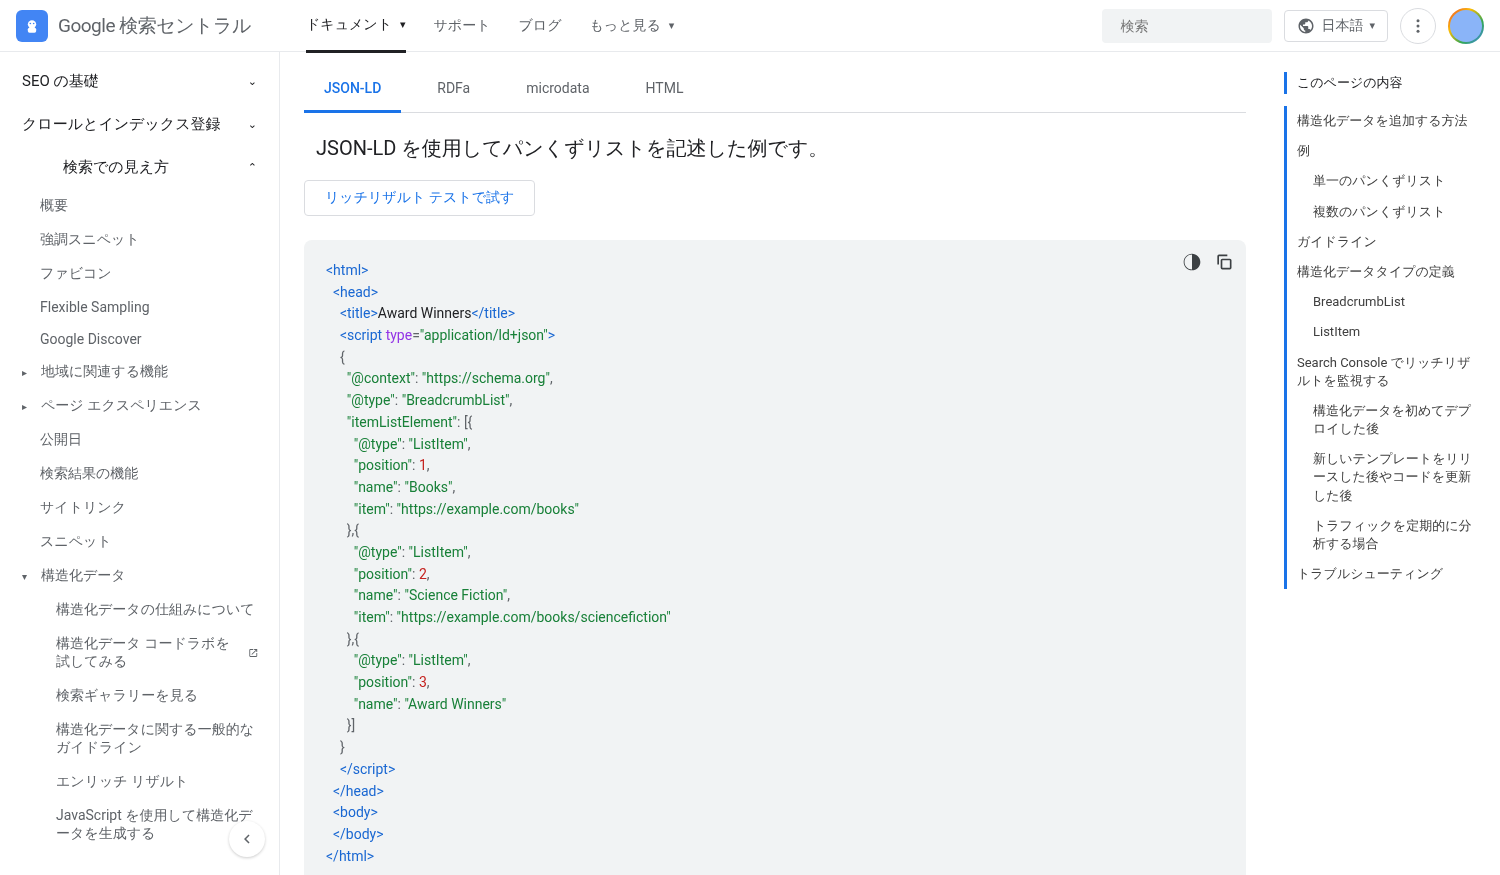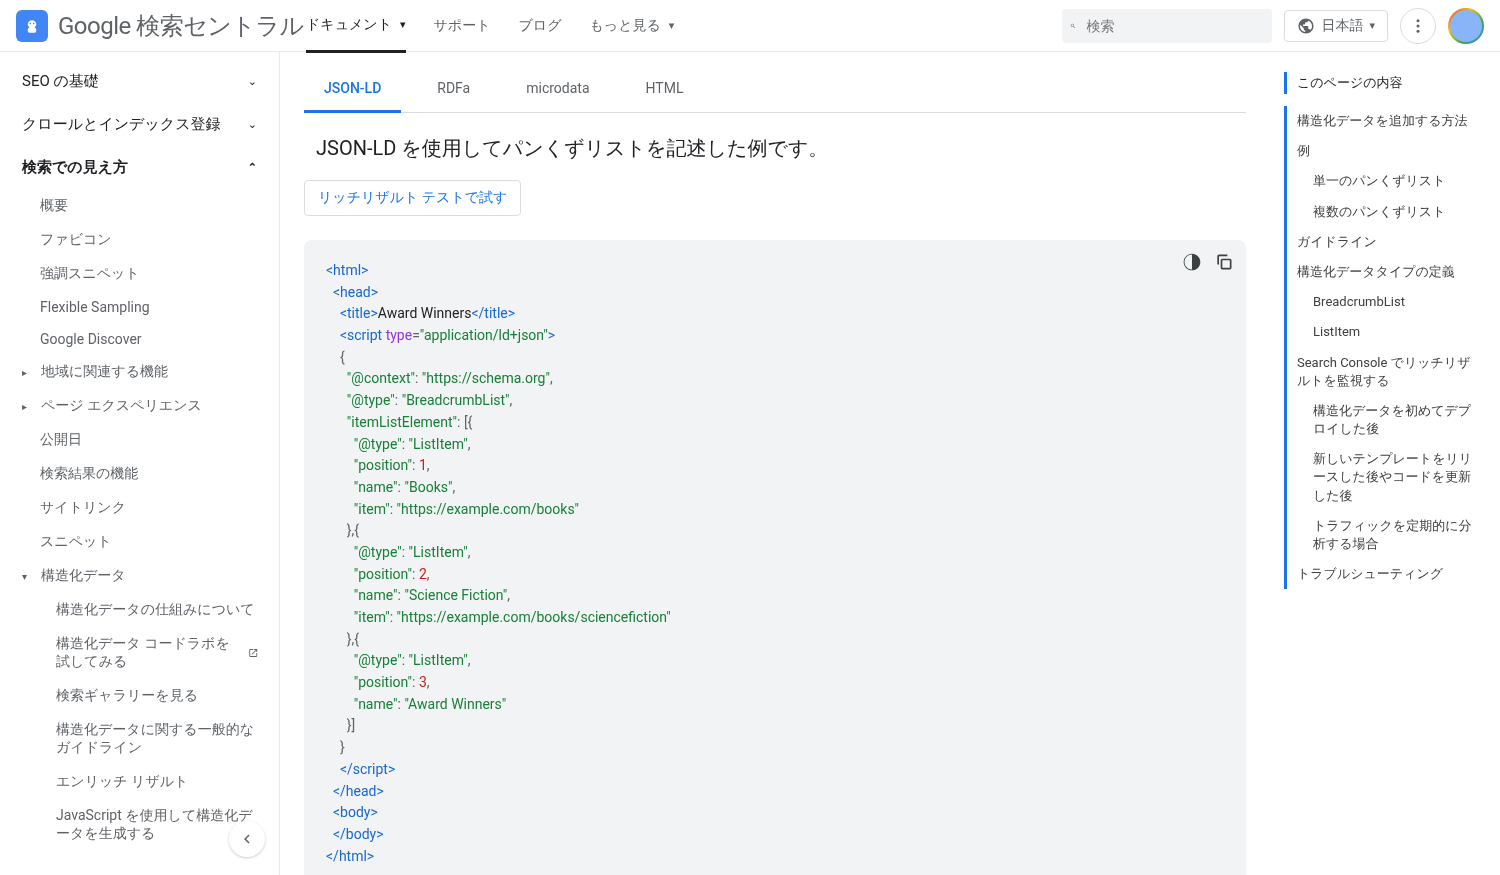--- a/index.html
+++ b/index.html
@@ -1,52 +1,52 @@
 <!DOCTYPE html>
 <html><head>
 <meta charset="utf-8">
 <style>
 * { margin: 0; padding: 0; box-sizing: border-box; font-family: -apple-system, BlinkMacSystemFont, "Segoe UI", Roboto, sans-serif; }
 body { background: #fff; color: #202124; overflow: hidden; }
 
 .header { display: flex; align-items: center; height: 52px; padding: 0 16px; border-bottom: 1px solid #e8eaed; }
 .logo-area { display: flex; align-items: center; gap: 10px; width: 290px; }
 .robot-icon { width: 32px; height: 32px; background: #4285f4; border-radius: 6px; display: flex; align-items: center; justify-content: center; }
-.site-title { font-size: 24px; color: #5f6368; font-weight: 400; letter-spacing: -0.5px; }
+.site-title { font-size: 19px; color: #5f6368; font-weight: 400; letter-spacing: -0.5px; }
 .site-title .g { color: #5f6368; }
 
 .nav-tabs { display: flex; gap: 28px; flex: 1; }
 .nav-tab { font-size: 14px; color: #5f6368; padding: 16px 0; cursor: pointer; display: flex; align-items: center; gap: 8px; }
 .nav-tab.active { color: #202124; border-bottom: 3px solid #202124; margin-bottom: -1px; }
 
 .header-right { display: flex; align-items: center; gap: 12px; }
-.search-box { display: flex; align-items: center; background: #f1f3f4; border-radius: 4px; padding: 8px 8px; width: 210px; gap: 10px; }
+.search-box { display: flex; align-items: center; background: #f1f3f4; border-radius: 4px; padding: 8px 8px; width: 170px; gap: 10px; }
 .search-box input { border: none; background: none; outline: none; font-size: 14px; flex: 1; }
 .lang-btn { display: flex; align-items: center; gap: 6px; border: 1px solid #dadce0; border-radius: 4px; padding: 6px 12px; cursor: pointer; font-size: 14px; color: #5f6368; }
 .icon-btn { width: 36px; height: 36px; border: 1px solid #dadce0; border-radius: 50%; display: flex; align-items: center; justify-content: center; cursor: pointer; }
 .avatar { width: 36px; height: 36px; border-radius: 50%; background: linear-gradient(135deg, #ea4335, #fbbc04, #34a853, #4285f4); padding: 2px; }
 .avatar-inner { width: 100%; height: 100%; border-radius: 50%; background: #8ab4f8 center/cover; }
 
 .layout { display: flex; height: calc(100vh - 52px); }
 
 .sidebar { width: 280px; border-right: 1px solid #e8eaed; overflow-y: auto; padding: 8px 0; position: relative; }
 .side-section { padding: 12px 22px; font-size: 15px; color: #202124; display: flex; justify-content: space-between; align-items: center; cursor: pointer; }
-.side-section.expanded { font-weight: 700; }
+.side-section.expanded { font-weight: 400; margin-left: 41px; }
 .side-item { padding: 8px 22px 8px 40px; font-size: 14px; color: #5f6368; cursor: pointer; display: flex; align-items: center; gap: 8px; }
 .side-item.sub { padding-left: 56px; }
 .side-item .arrow { margin-left: -18px; margin-right: 6px; font-size: 10px; }
 .side-item.has-ext { display: flex; justify-content: space-between; padding-right: 20px; }
 .collapse-btn { position: absolute; bottom: 18px; right: 14px; width: 36px; height: 36px; border-radius: 50%; background: #fff; box-shadow: 0 1px 3px rgba(0,0,0,0.2); display: flex; align-items: center; justify-content: center; cursor: pointer; }
 
 .main { flex: 1; overflow-y: auto; padding: 0 24px 40px; }
 .code-tabs { display: flex; gap: 16px; border-bottom: 1px solid #dadce0; margin-top: 14px; }
 .code-tab { padding: 14px 20px; font-size: 14px; color: #5f6368; cursor: pointer; }
 .code-tab.active { color: #1a73e8; border-bottom: 3px solid #1a73e8; margin-bottom: -1px; font-weight: 500; }
 .description { font-size: 20px; color: #202124; margin: 22px 12px 18px; }
-.test-btn { display: inline-block; border: 1px solid #dadce0; border-radius: 4px; padding: 8px 13px; color: #1a73e8; font-size: 14px; cursor: pointer; margin-bottom: 24px; }
+.test-btn { display: inline-block; border: 1px solid #dadce0; border-radius: 4px; padding: 8px 20px; color: #1a73e8; font-size: 14px; cursor: pointer; margin-bottom: 24px; }
 
 .code-block { background: #f1f3f4; border-radius: 8px; padding: 20px 22px; position: relative; font-family: "Roboto Mono", Consolas, monospace; font-size: 14px; line-height: 1.55; }
 .code-actions { position: absolute; top: 12px; right: 12px; display: flex; gap: 12px; }
 .code-actions span { cursor: pointer; color: #5f6368; }
 pre { white-space: pre; overflow-x: auto; }
 .tag { color: #1967d2; }
 .attr { color: #9334e6; }
 .str { color: #188038; }
 .num { color: #c5221f; }
 .punc { color: #5f6368; }
@@ -121,22 +121,22 @@
       </div>
     <div class="side-section">
         <span>クロールとインデックス登録</span>
         <span class="chev">⌄</span>
       </div>
     <div class="side-section expanded">
         <span>検索での見え方</span>
         <span class="chev">⌃</span>
       </div>
     <div class="side-item">概要</div>
+    <div class="side-item">強調スニペット</div>
     <div class="side-item">ファビコン</div>
-    <div class="side-item">強調スニペット</div>
     <div class="side-item">Flexible Sampling</div>
     <div class="side-item">Google Discover</div>
     <div class="side-item">
         <span class="arrow">▸</span>
         <span>地域に関連する機能</span>
       </div>
     <div class="side-item">
         <span class="arrow">▸</span>
         <span>ページ エクスペリエンス</span>
       </div>

